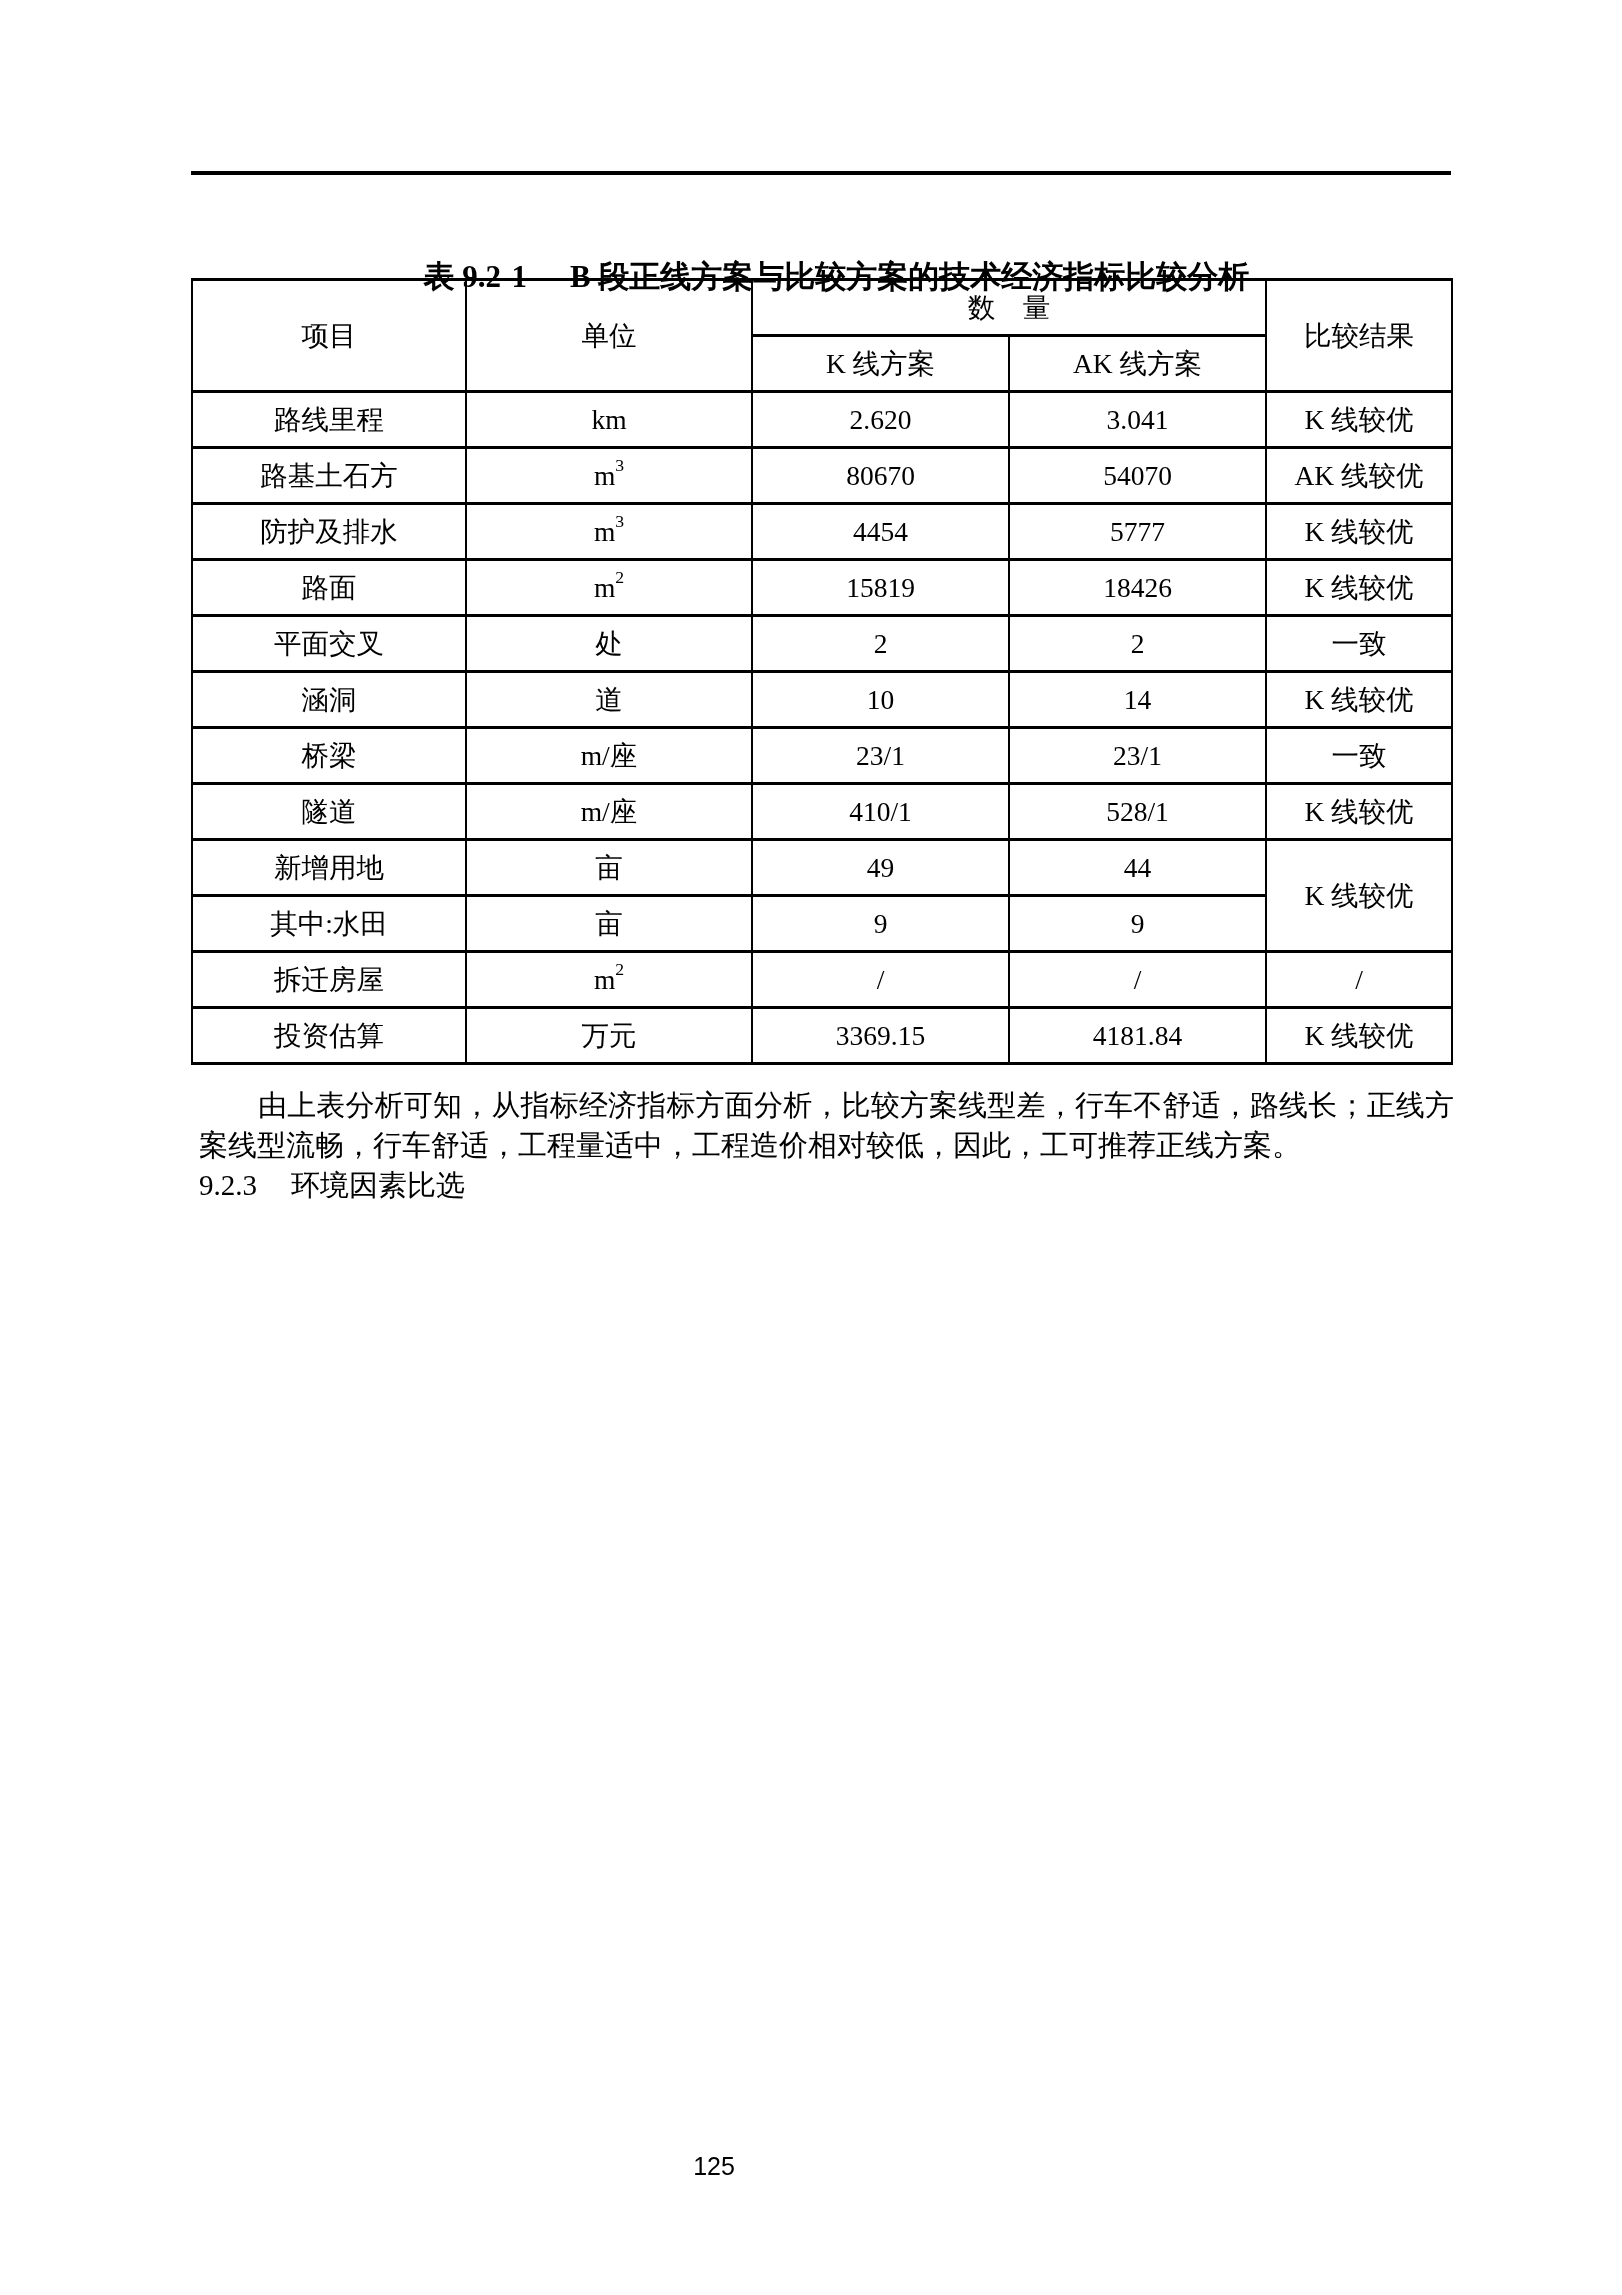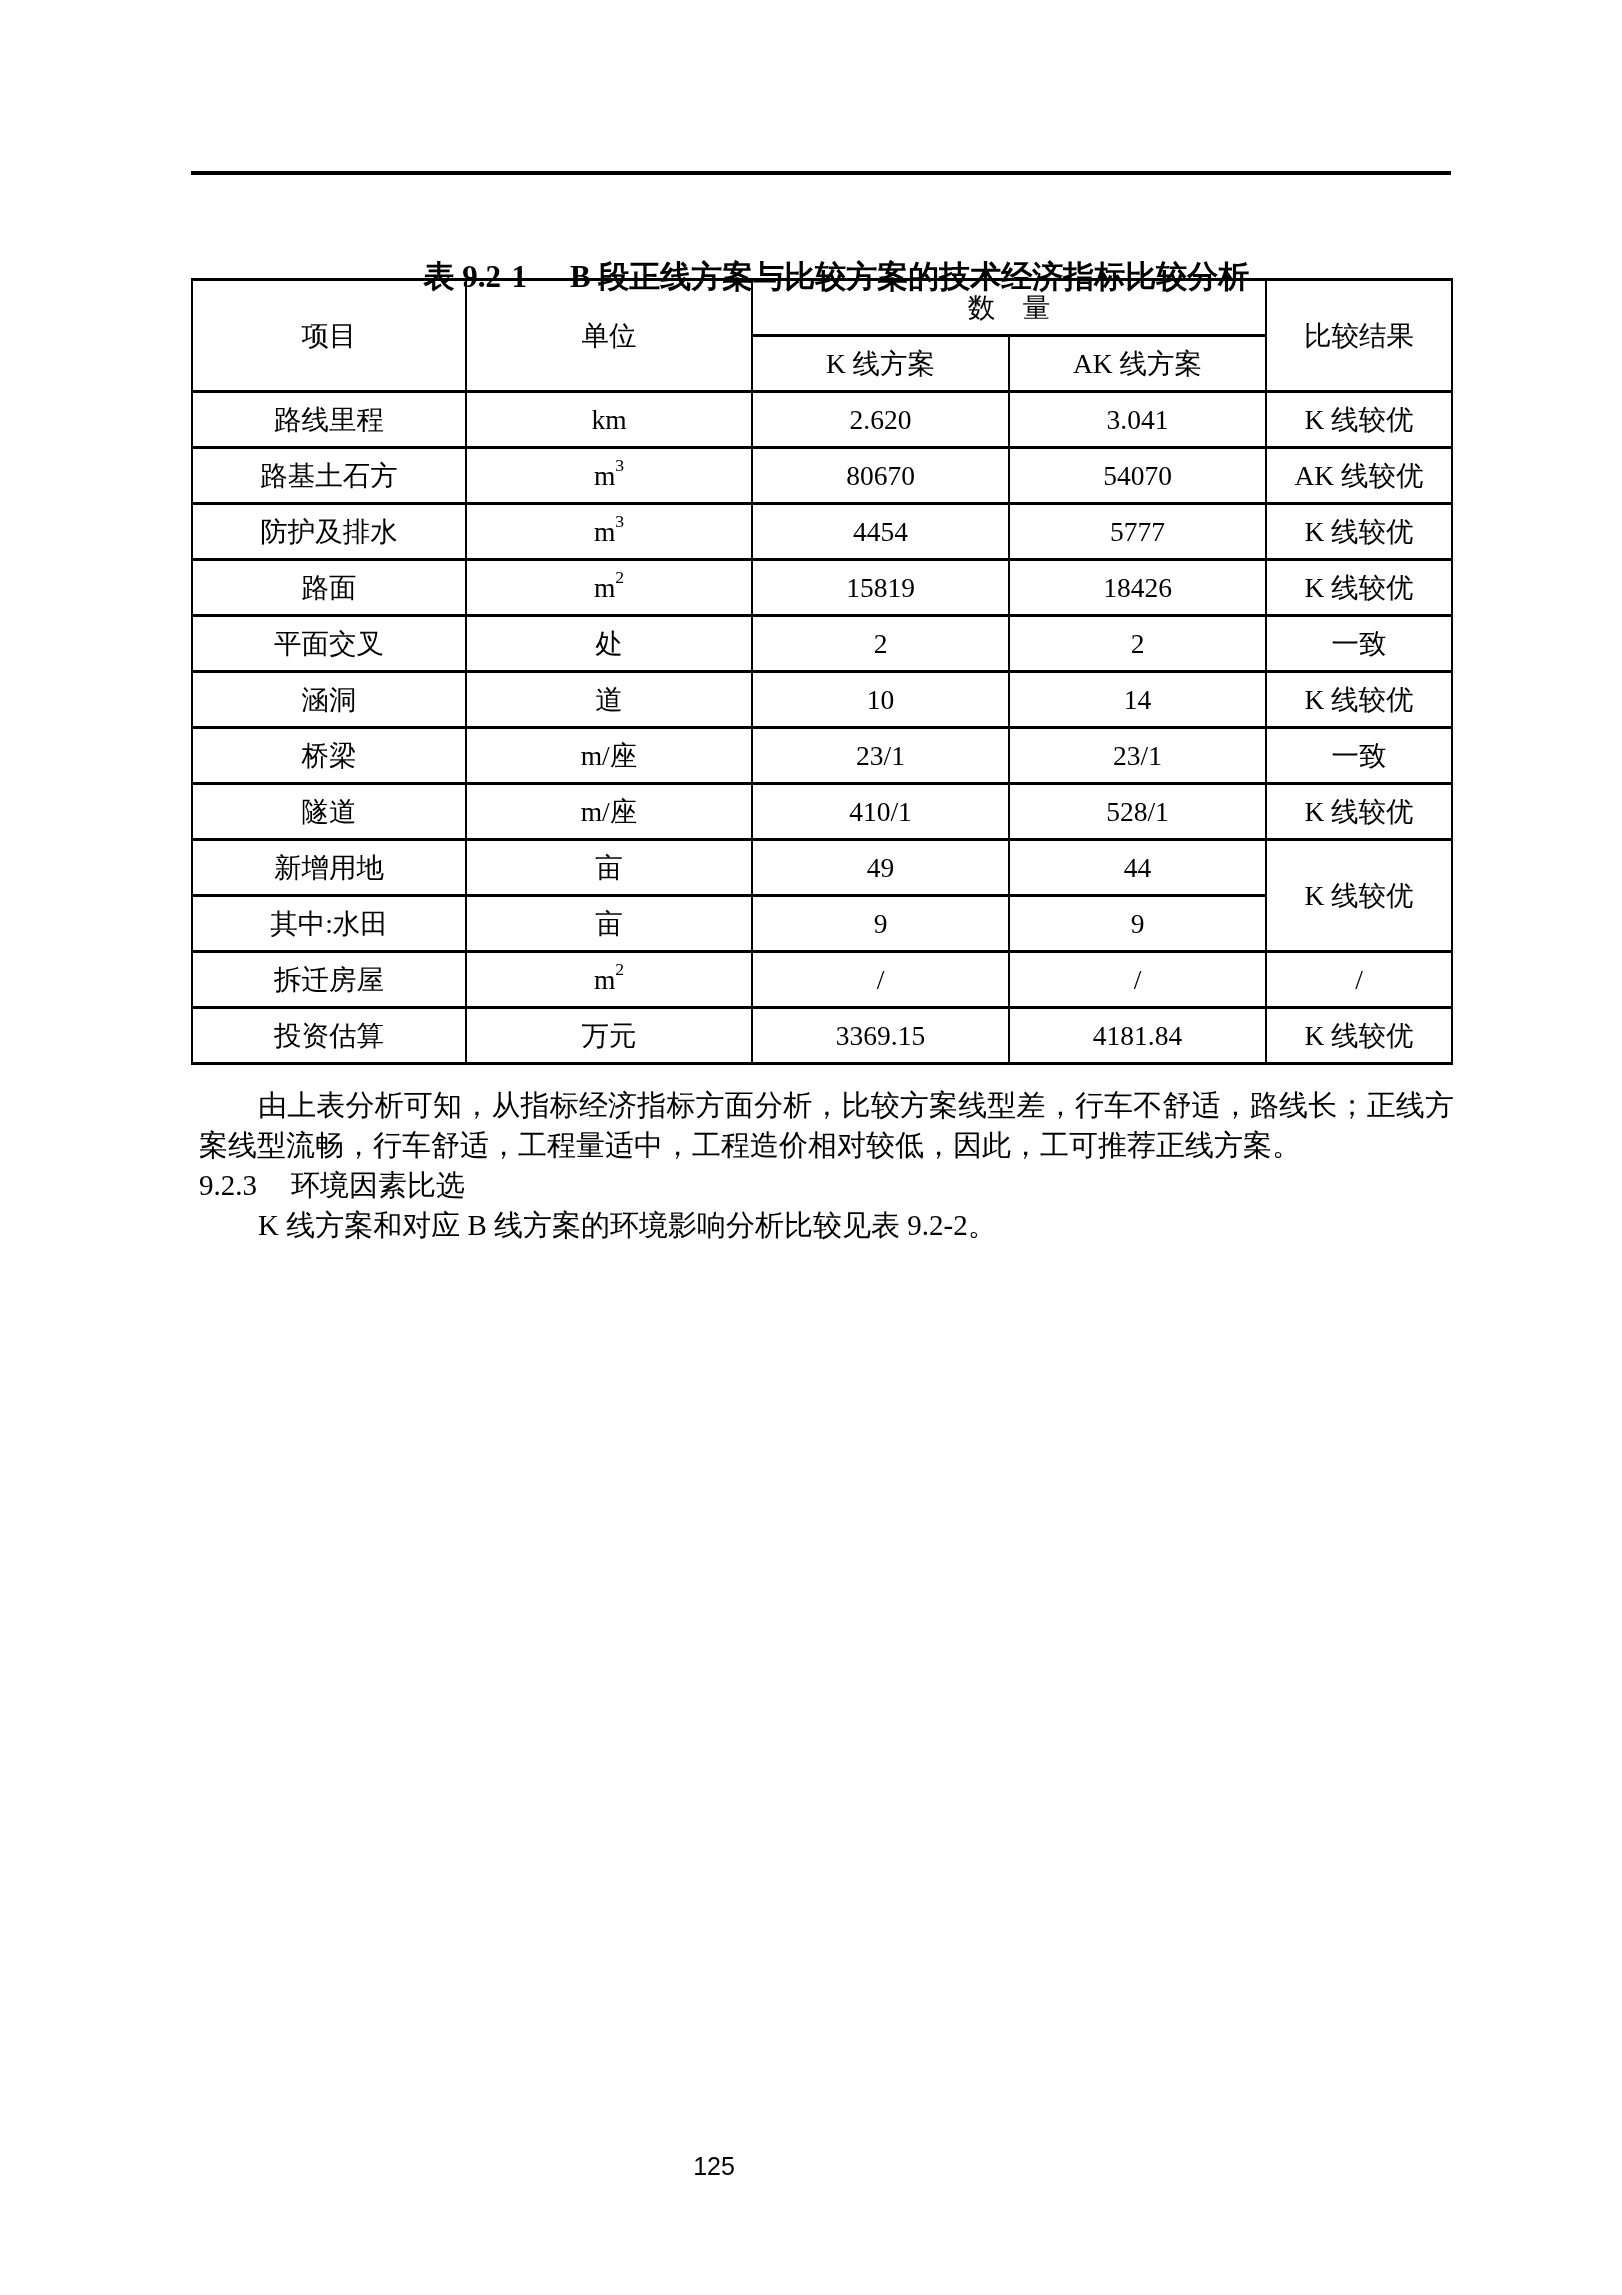--- a/index.html
+++ b/index.html
@@ -207,19 +207,18 @@
           <td>K 线较优</td>
         </tr>
       </tbody>
   </table>
 
   <div class="body-flow">
     <p class="para">由上表分析可知，从指标经济指标方面分析，比较方案线型差，行车不舒适，路线长；正线方案线型流畅，行车舒适，工程量适中，工程造价相对较低，因此，工可推荐正线方案。</p>
     <p class="section-heading">
       <span class="section-number">9.2.3</span><span>环境因素比选</span>
     </p>
-    <p class="sentence">K 线方案和对应 B 线方案的环境影响分析比较见表 9.2-2。</p>
   </div>
 
   <div class="page-number">125</div>
 
 </div>
 
 
 </body></html>

